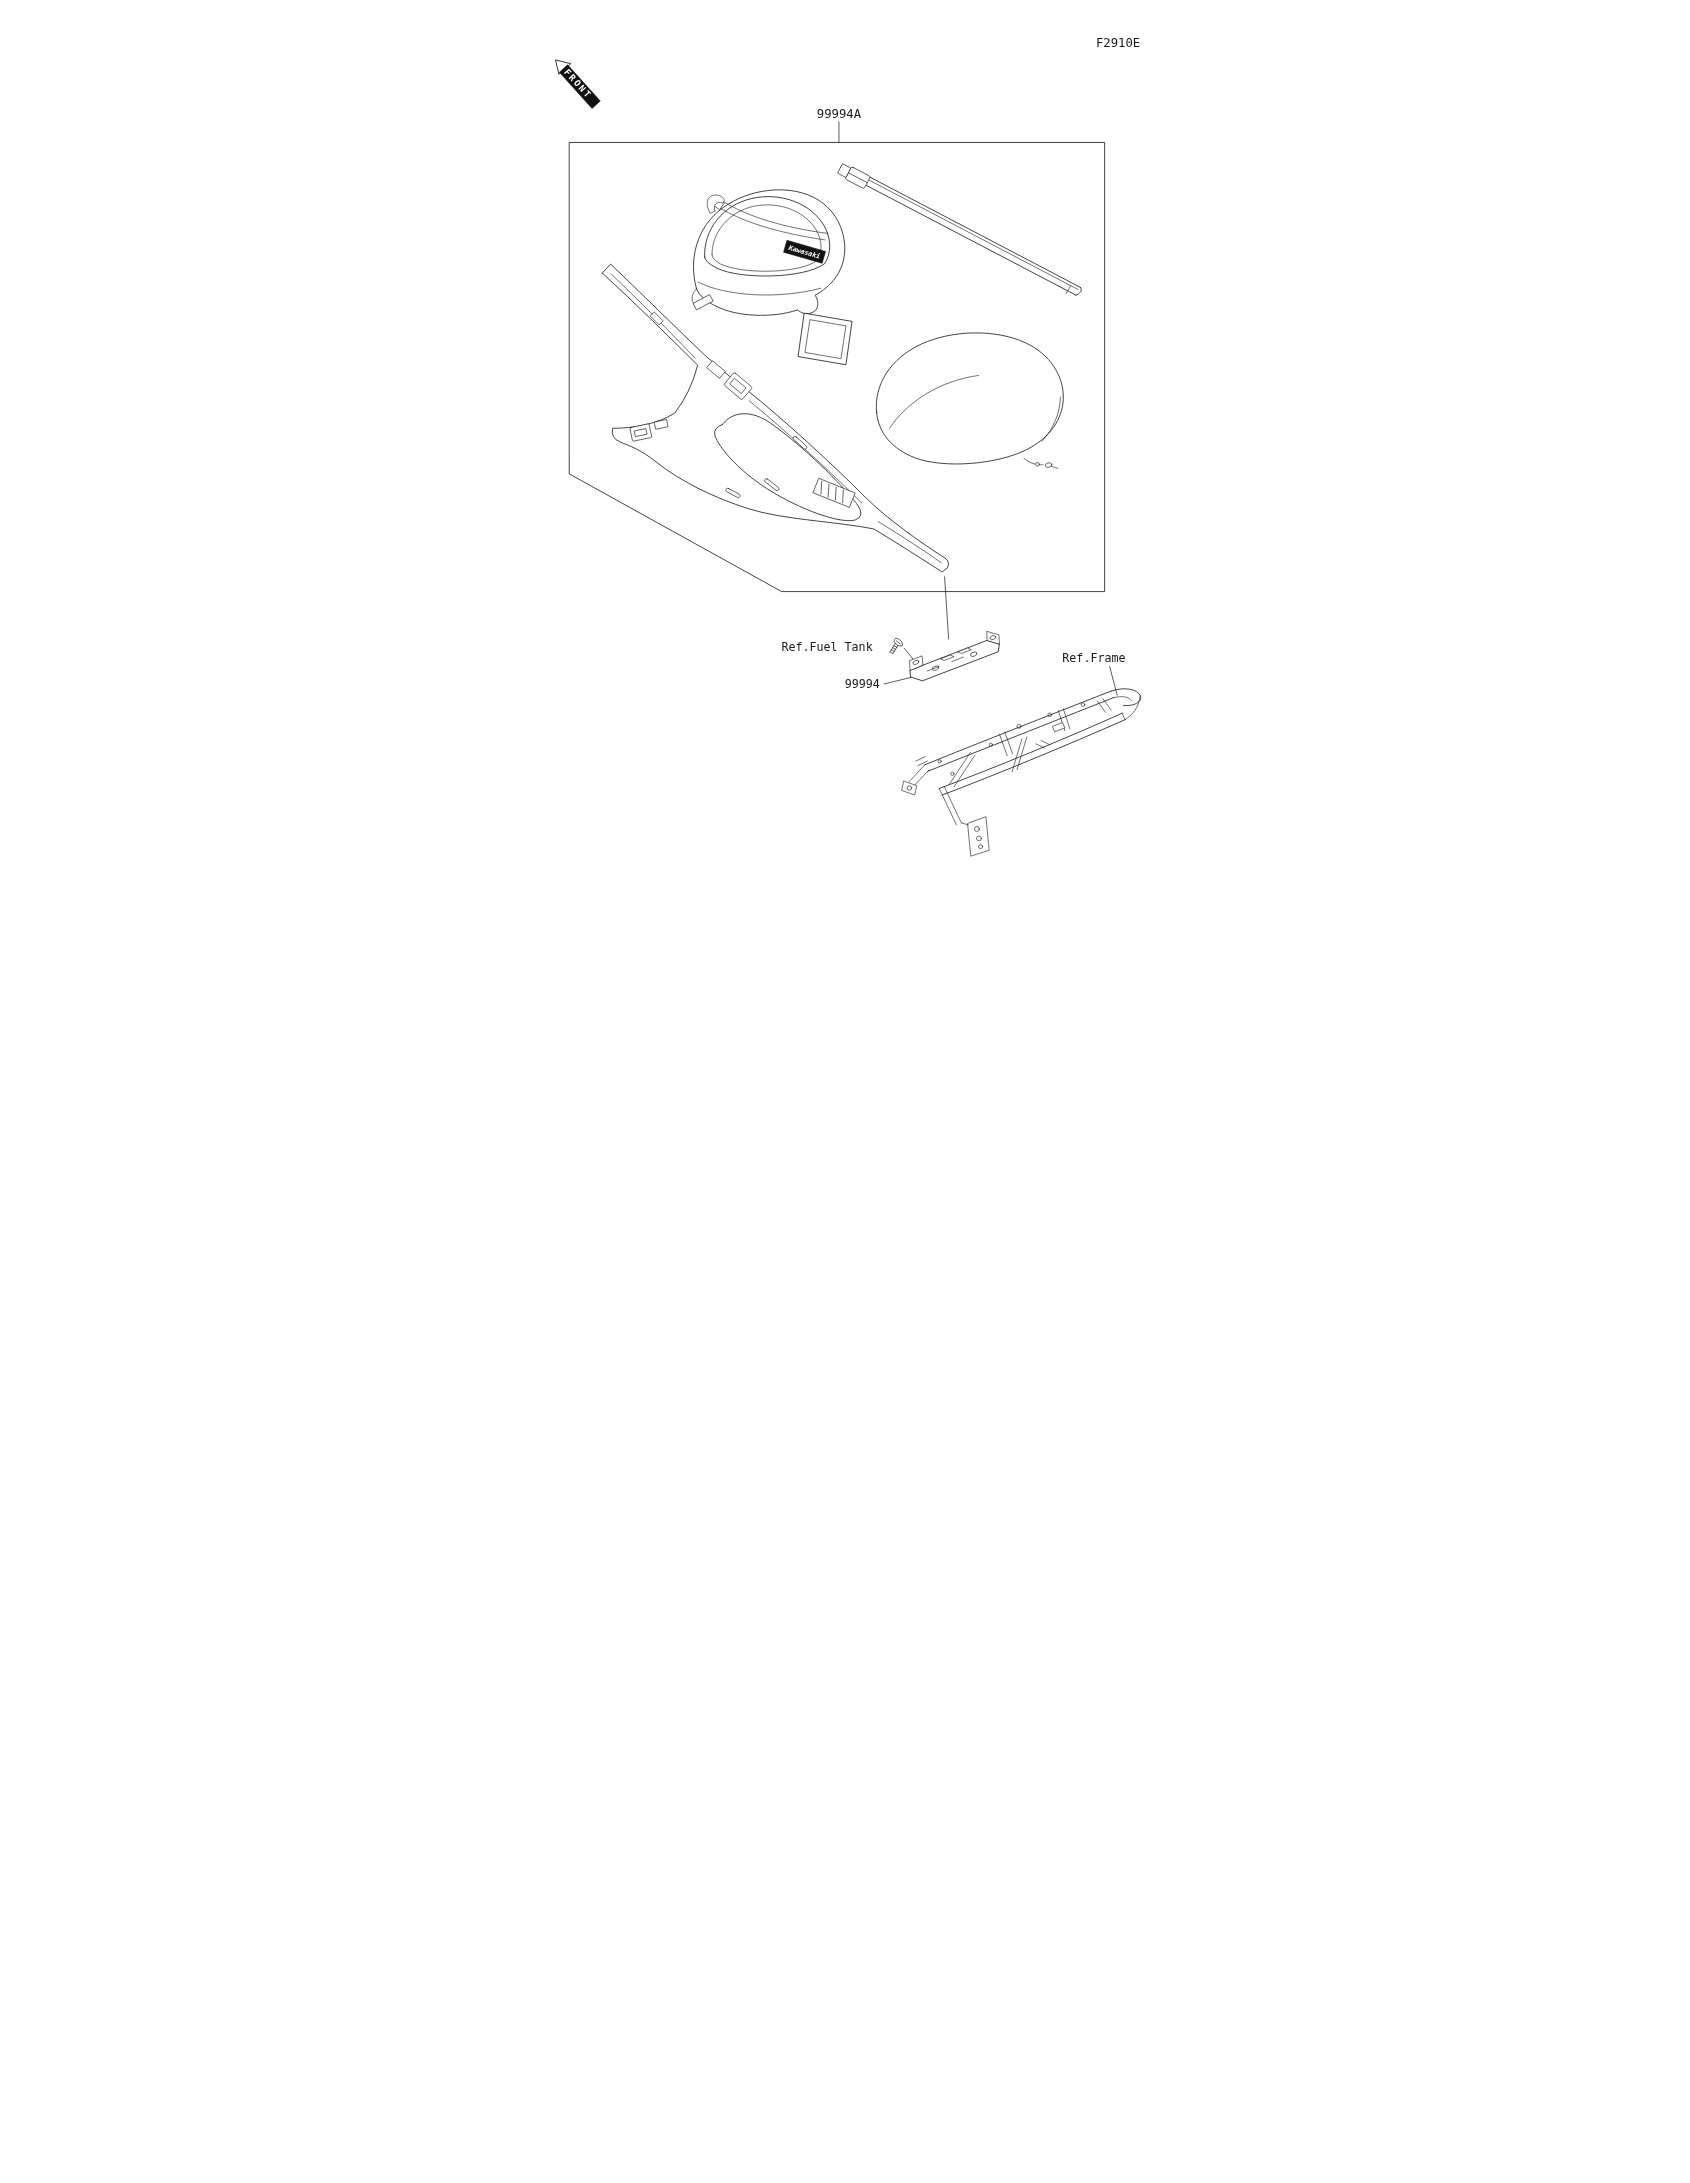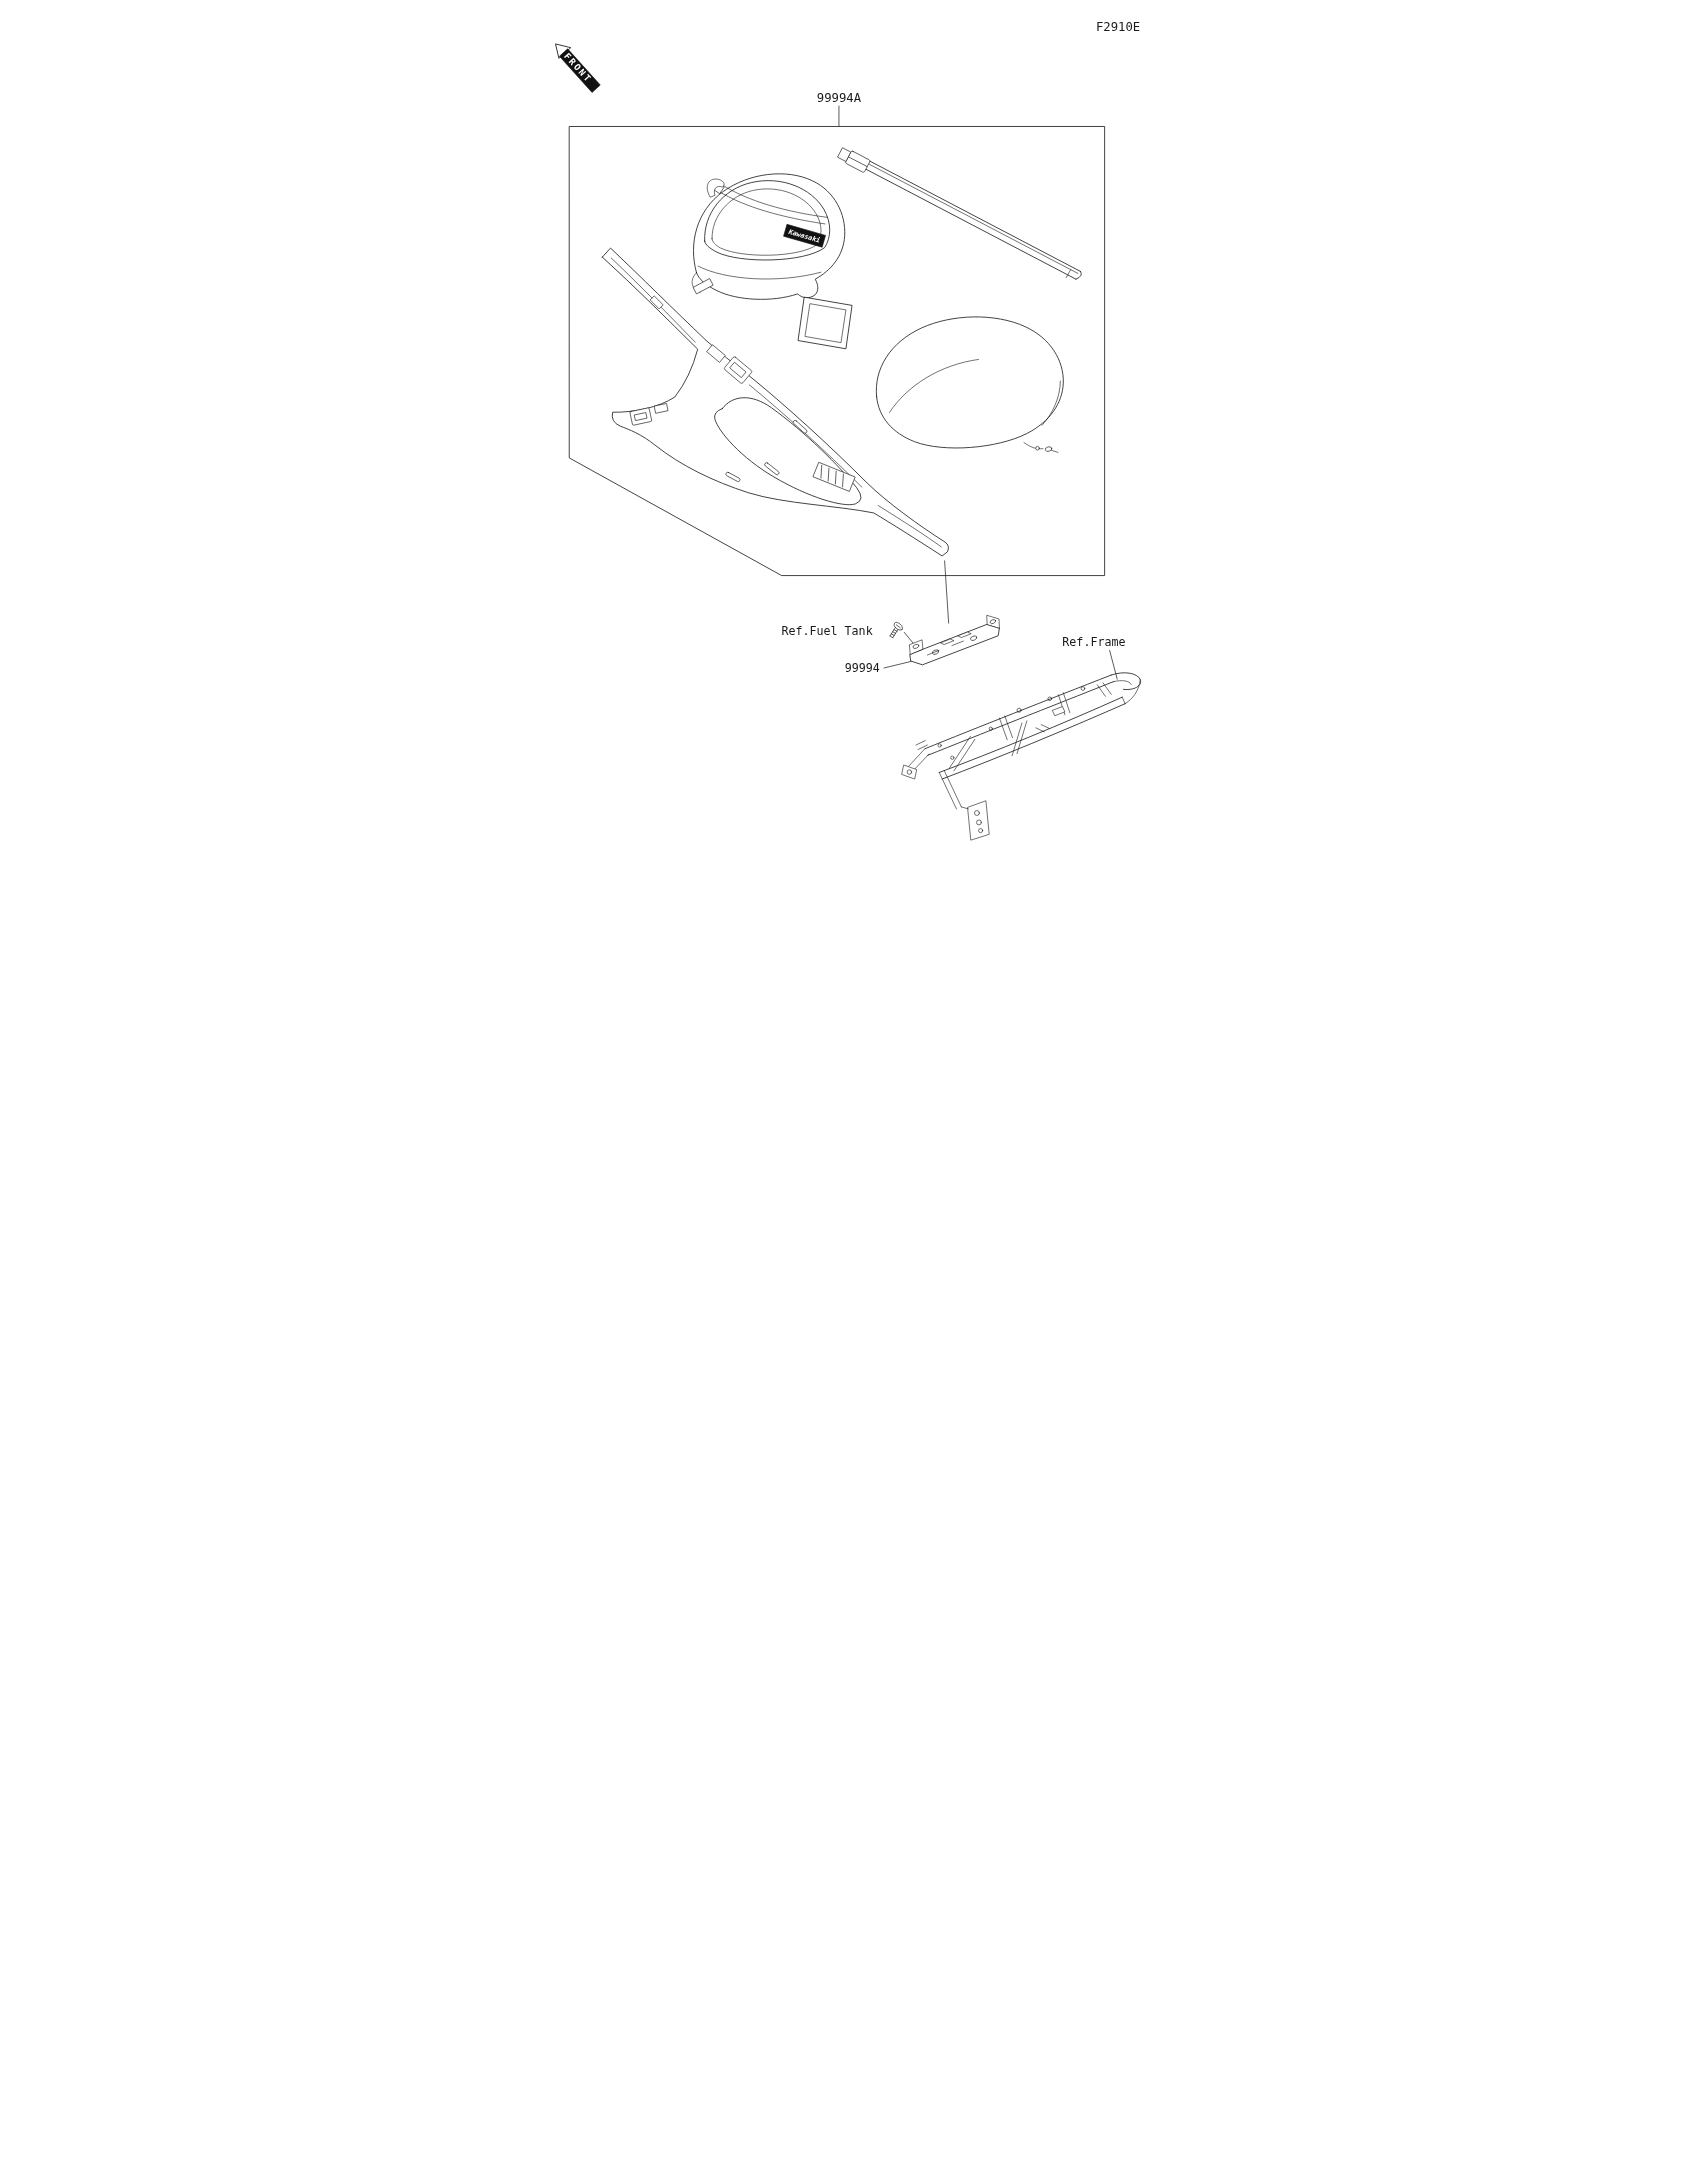--- a/index.html
+++ b/index.html
@@ -3,21 +3,21 @@
 <meta charset="utf-8">
 <style>
   html, body {
     margin: 0;
     padding: 0;
     background: #ffffff;
     font-family: "DejaVu Sans Mono", "Liberation Mono", monospace;
   }
   .sheet {
     width: min(100%, 655px);
-    margin: 0 auto;
+    margin: 16px auto;
     background: #8b5cf6;
   }
   svg { display: block; width: 100%; height: auto; }
   .outline   { fill: none; stroke: #1a1a1a; stroke-width: 4; stroke-linecap: round; stroke-linejoin: round; }
   .outline-w { fill: #ffffff; stroke: #1a1a1a; stroke-width: 4; stroke-linecap: round; stroke-linejoin: round; }
   .detail    { fill: none; stroke: #1a1a1a; stroke-width: 3; stroke-linecap: round; stroke-linejoin: round; }
   .detail-w  { fill: #ffffff; stroke: #1a1a1a; stroke-width: 3; stroke-linecap: round; stroke-linejoin: round; }
   .leader    { fill: none; stroke: #1a1a1a; stroke-width: 3.5; }
   .label     { fill: #1a1a1a; font-family: "DejaVu Sans Mono", "Liberation Mono", monospace; font-size: 60px; }
   .label-sm  { fill: #1a1a1a; font-family: "DejaVu Sans Mono", "Liberation Mono", monospace; font-size: 57px; }

